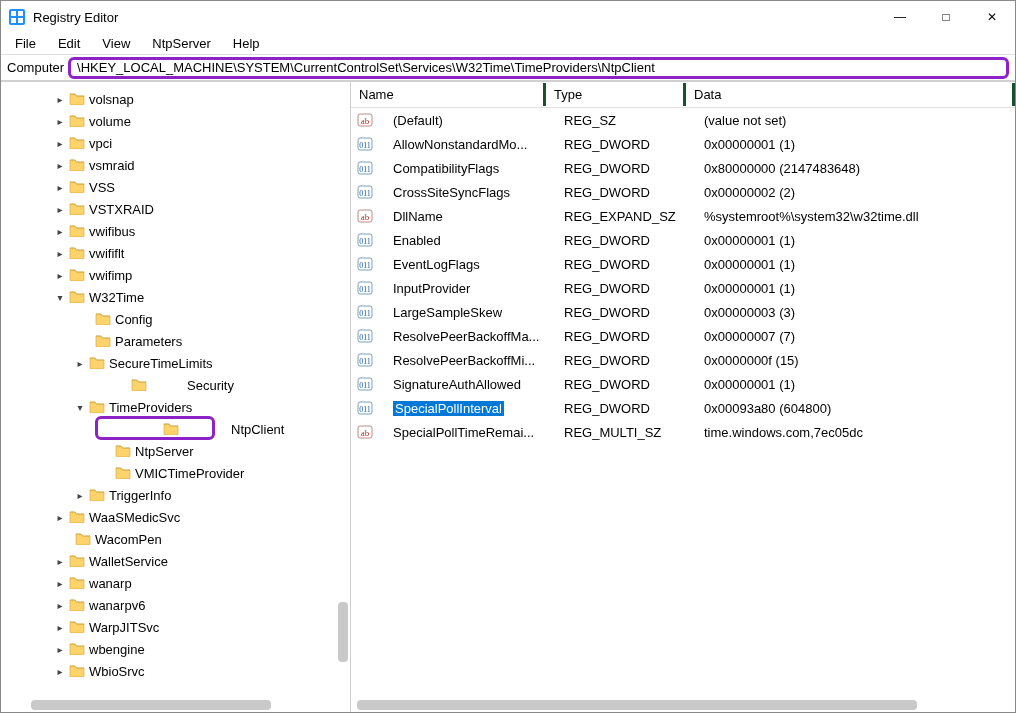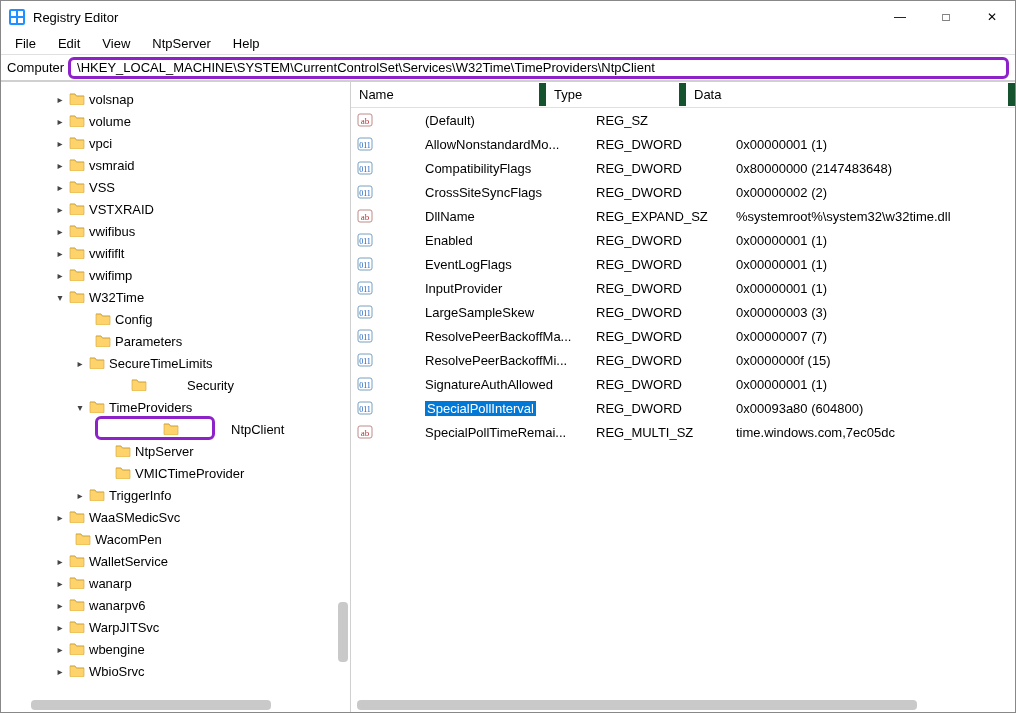--- a/index.html
+++ b/index.html
@@ -23,28 +23,28 @@
   .panes { flex: 1; display: flex; overflow: hidden; border-top: 1px solid #d0d0d0; }
   .tree { width: 350px; border-right: 1px solid #d0d0d0; overflow: hidden; position: relative; }
   .tree-inner { padding: 6px 0 0 0; }
   .tree-row { display: flex; align-items: center; height: 22px; padding-left: 0; position: relative; }
   .twisty { width: 14px; text-align: center; color: #444; font-size: 10px; user-select: none; display:inline-block; }
   .folder { width: 16px; height: 14px; margin: 0 4px 0 2px; }
   .node-label { white-space: nowrap; }
   .highlight-box { border: 3px solid #8e22c9; border-radius: 6px; position: absolute; pointer-events: none; }
   .list { flex: 1; display: flex; flex-direction: column; overflow: hidden; }
   .list-header { display: flex; height: 26px; align-items: center; border-bottom: 1px solid #e0e0e0; }
-  .list-header .col { padding: 4px 8px; border-right: 7px solid #14532d; }
+  .list-header .col { padding: 4px 8px; border-right: 3px solid #14532d; }
   .col-name { width: 195px; }
   .col-type { width: 140px; }
   .col-data { flex: 1; }
   .list-body { flex: 1; overflow: hidden; }
   .list-row { display: flex; align-items: center; height: 24px; padding-left: 6px; }
-  .valicon { width: 16px; height: 16px; margin-right: 4px; flex-shrink: 0; }
-  .valname { width: 171px; overflow: hidden; text-overflow: ellipsis; white-space: nowrap; padding-right: 8px; margin-left: 48px; }
+  .valicon { width: 16px; height: 16px; margin-right: 20px; flex-shrink: 0; }
+  .valname { width: 171px; overflow: hidden; text-overflow: ellipsis; white-space: nowrap; padding-right: 8px; }
   .valtype { width: 140px; white-space: nowrap; }
   .valdata { flex: 1; white-space: nowrap; overflow: hidden; text-overflow: ellipsis; }
   .selected .valname-inner { background: #0078d7; color: #fff; padding: 1px 2px; }
   
   .hscroll { position: absolute; bottom: 2px; height: 10px; background: #c9c9c9; border-radius: 4px; }
   .hscroll.left { left: 30px; width: 240px; }
   .vscroll { position:absolute; right:2px; width:10px; background:#c9c9c9; border-radius:4px; }
 </style>
 </head>
 <body>
@@ -317,20 +317,21 @@
         <div class="col col-data">Data</div>
       </div>
       <div class="list-body" id="list-body">
           <div class="list-row">
             <span class="valicon"><svg viewBox="0 0 16 16">
                 <rect x="1" y="2" width="14" height="12" rx="2" fill="#fff" stroke="#c08a8a"></rect>
                 <text x="8" y="12" text-anchor="middle" font-size="9" fill="#c03030" font-family="Segoe UI">ab</text>
               </svg></span>
             <span class="valname"><span class="valname-inner">(Default)</span></span>
             <span class="valtype">REG_SZ</span>
+            <span class="valdata">(value not set)</span>
           </div>
           <div class="list-row">
             <span class="valicon"><svg viewBox="0 0 16 16">
                 <rect x="1" y="2" width="14" height="12" rx="2" fill="#fff" stroke="#7aa0c0"></rect>
                 <text x="8" y="12" text-anchor="middle" font-size="8" fill="#2060c0" font-family="Segoe UI">011</text>
               </svg></span>
             <span class="valname"><span class="valname-inner">AllowNonstandardMo...</span></span>
             <span class="valtype">REG_DWORD</span>
             <span class="valdata">0x00000001 (1)</span>
           </div>

